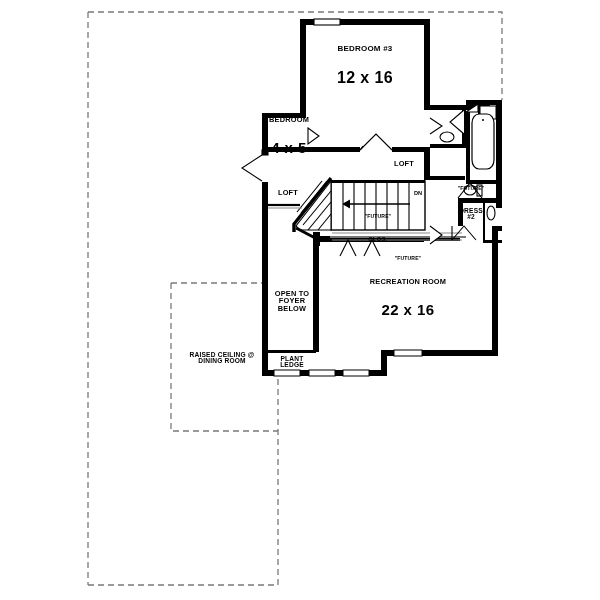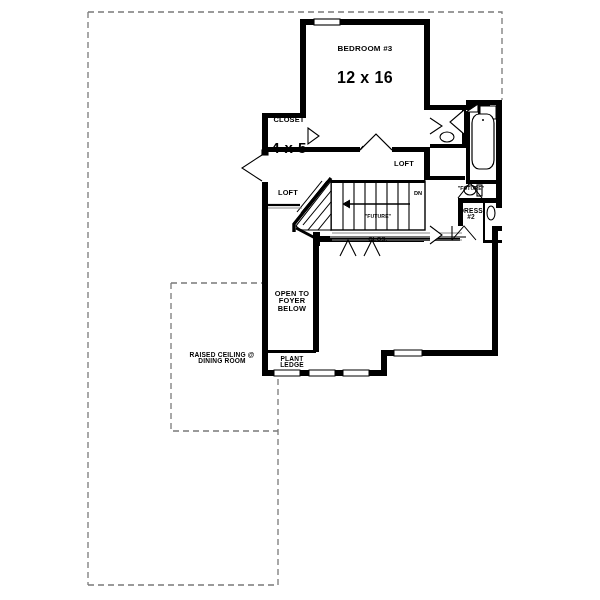--- a/index.html
+++ b/index.html
@@ -260,21 +260,21 @@
   </svg>
 
   <div class="label-layer">
 
     <div class="rm-label sz-lg" style="left:365px; top:65px;">
       <span class="rm-name">BEDROOM #3</span>
       <span class="rm-dim">12 x 16</span>
     </div>
 
     <div class="rm-label" style="left:289px; top:136px;">
-      <span class="rm-name">CLOSET</span>
+      <span class="rm-name">BEDROOM</span>
       <span class="rm-dim">4 x 5</span>
     </div>
 
 
     <div class="rm-label" style="left:404px; top:163px;">
       <span class="rm-name">LOFT</span>
     </div>
 
     <div class="rm-label" style="left:288px; top:192px;">
       <span class="rm-name">LOFT</span>
@@ -284,20 +284,25 @@
       <span class="rm-pre">"FUTURE"</span>
       <span class="rm-name">DRESS
 #2</span>
     </div>
 
     <div class="rm-label sz-xs" style="left:378px; top:228px;">
       <span class="rm-pre">"FUTURE"</span>
       <span class="rm-name">CLOS.</span>
     </div>
 
+    <div class="rm-label" style="left:408px; top:287px;">
+      <span class="rm-pre">"FUTURE"</span>
+      <span class="rm-name">RECREATION ROOM</span>
+      <span class="rm-dim">22 x 16</span>
+    </div>
 
     <div class="rm-label" style="left:292px; top:301px;">
       <span class="rm-name">OPEN TO
 FOYER
 BELOW</span>
     </div>
 
     <div class="rm-label sz-sm" style="left:292px; top:362px;">
       <span class="rm-name">PLANT
 LEDGE</span>

